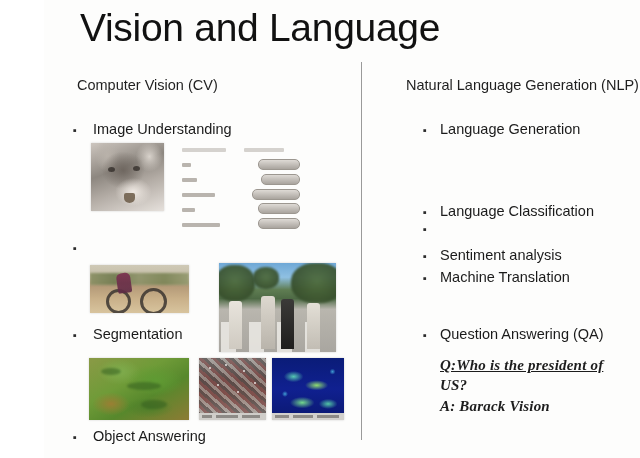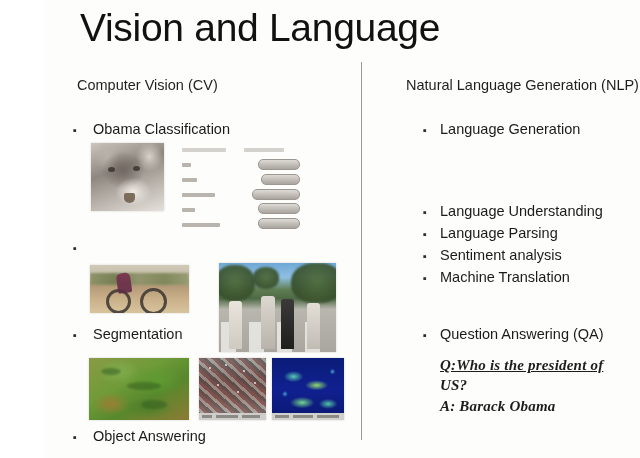--- a/index.html
+++ b/index.html
@@ -314,21 +314,21 @@
 <div class="slide">
 
   <div class="slide-title">Vision and Language</div>
 
   <div class="divider"></div>
 
   <div class="col-head cv">Computer Vision (CV)</div>
 
   <div class="bullet b-cv" style="top:120px">
     <span class="dot">▪</span>
-    <span class="btext">Obama Classification</span>
+    <span class="btext">Image Understanding</span>
   </div>
 
   <div class="pic cat" style="left:47px; top:143px; width:73px; height:68px;">
     <span class="eye l"></span>
     <span class="eye r"></span>
     <span class="tag"></span>
   </div>
 
   <div class="clsrows" style="left:138px; top:146px; width:120px; height:66px;">
     <i class="hdr" style="left:0px;  top:2px; width:44px;"></i>
@@ -416,41 +416,40 @@
   <div class="col-head nlp">Natural Language Generation (NLP)</div>
 
   <div class="bullet b-nlp" style="top:120px">
     <span class="dot">▪</span>
     <span class="btext">Language Generation</span>
   </div>
 
 
   <div class="bullet b-nlp" style="top:202px">
     <span class="dot">▪</span>
-    <span class="btext">Language Understanding</span>
+    <span class="btext">Language Classification</span>
   </div>
 
   <div class="bullet b-nlp" style="top:224px">
     <span class="dot">▪</span>
-    <span class="btext">Language Parsing</span>
   </div>
 
   <div class="bullet b-nlp" style="top:246px">
     <span class="dot">▪</span>
     <span class="btext">Sentiment analysis</span>
   </div>
 
   <div class="bullet b-nlp" style="top:268px">
     <span class="dot">▪</span>
     <span class="btext">Machine Translation</span>
   </div>
 
 
   <div class="bullet b-nlp" style="top:325px">
     <span class="dot">▪</span>
     <span class="btext">Question Answering (QA)</span>
   </div>
 
   <div class="serif-line" style="left:396px; top:357px; font-size:15px;text-decoration:underline;">Q:Who is the president of</div>
   <div class="serif-line" style="left:396px; top:377px; font-size:15px;">US?</div>
-  <div class="serif-line" style="left:396px; top:398px; font-size:15px;">A: Barack Obama</div>
+  <div class="serif-line" style="left:396px; top:398px; font-size:15px;">A: Barack Vision</div>
 
 </div>
 
 </body></html>

